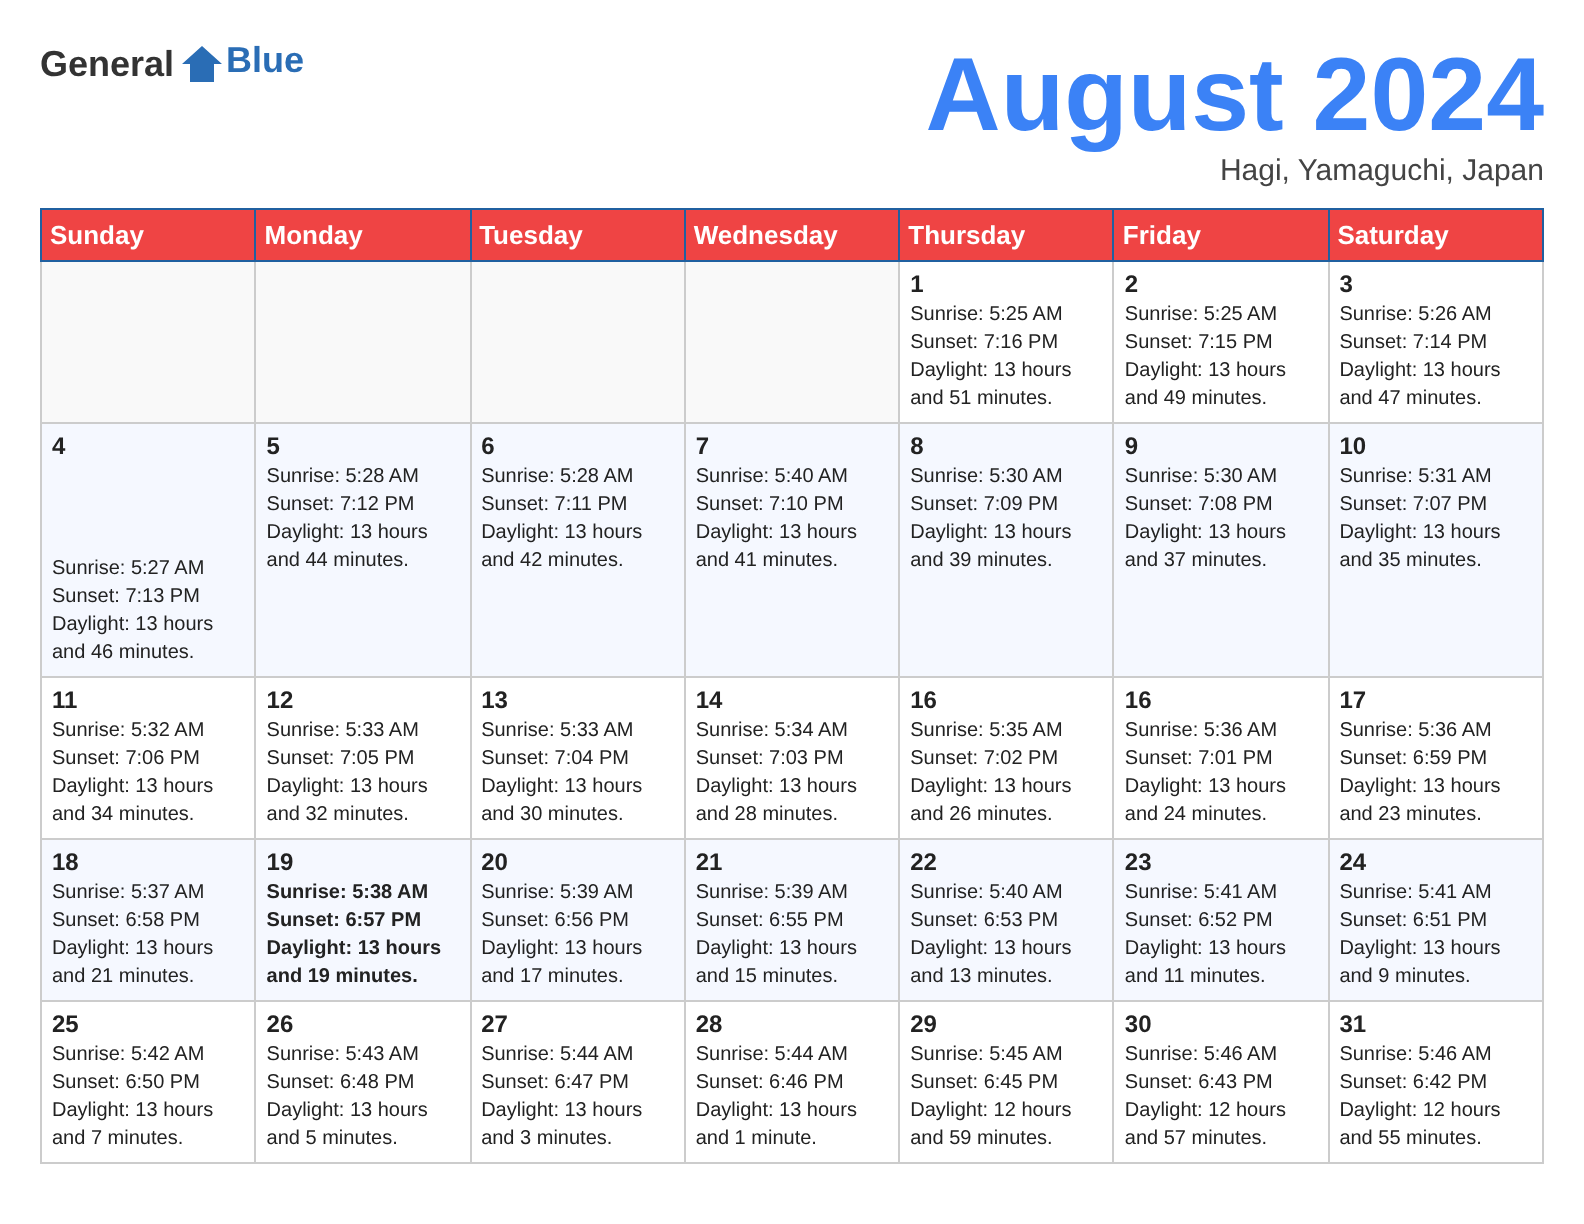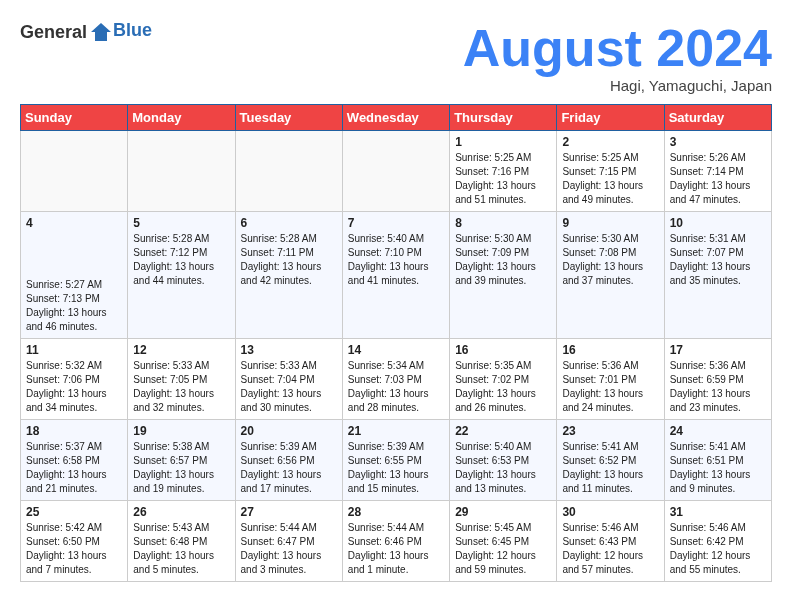--- a/index.html
+++ b/index.html
@@ -261,21 +261,21 @@
       <tr>
         <td>
           <span class="day-num">18</span>
           <div class="day-info" style="white-space: pre-line;">Sunrise: 5:37 AM
 Sunset: 6:58 PM
 Daylight: 13 hours
 and 21 minutes.</div>
         </td>
         <td>
           <span class="day-num">19</span>
-          <div class="day-info" style="white-space: pre-line;">Sunrise: 5:38 AM
+          <div class="day-info" style="white-space: pre-line; font-weight: bold;">Sunrise: 5:38 AM
 Sunset: 6:57 PM
 Daylight: 13 hours
 and 19 minutes.</div>
         </td>
         <td>
           <span class="day-num">20</span>
           <div class="day-info" style="white-space: pre-line;">Sunrise: 5:39 AM
 Sunset: 6:56 PM
 Daylight: 13 hours
 and 17 minutes.</div>

